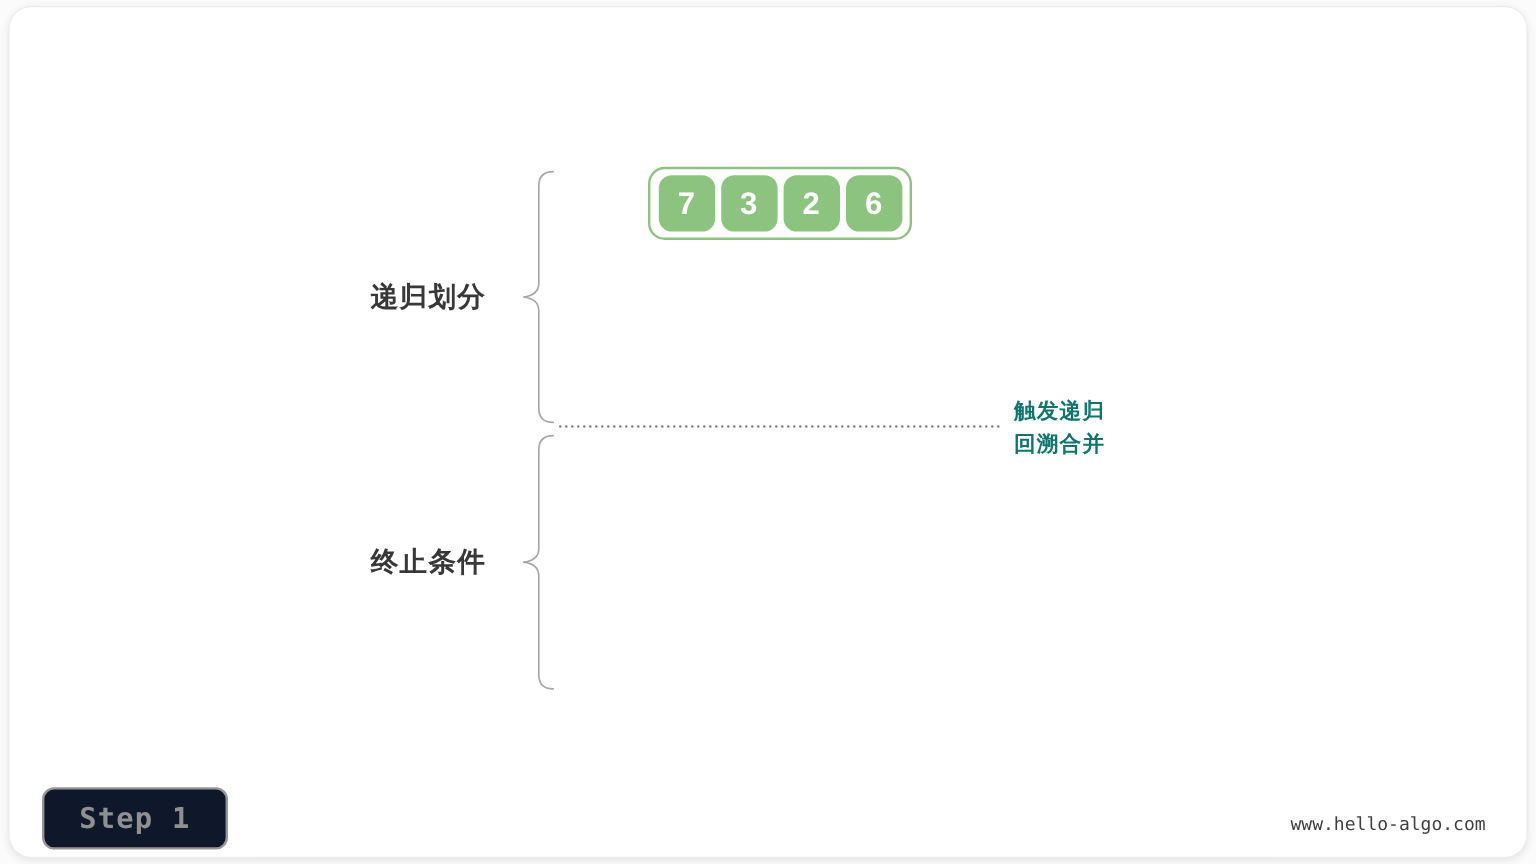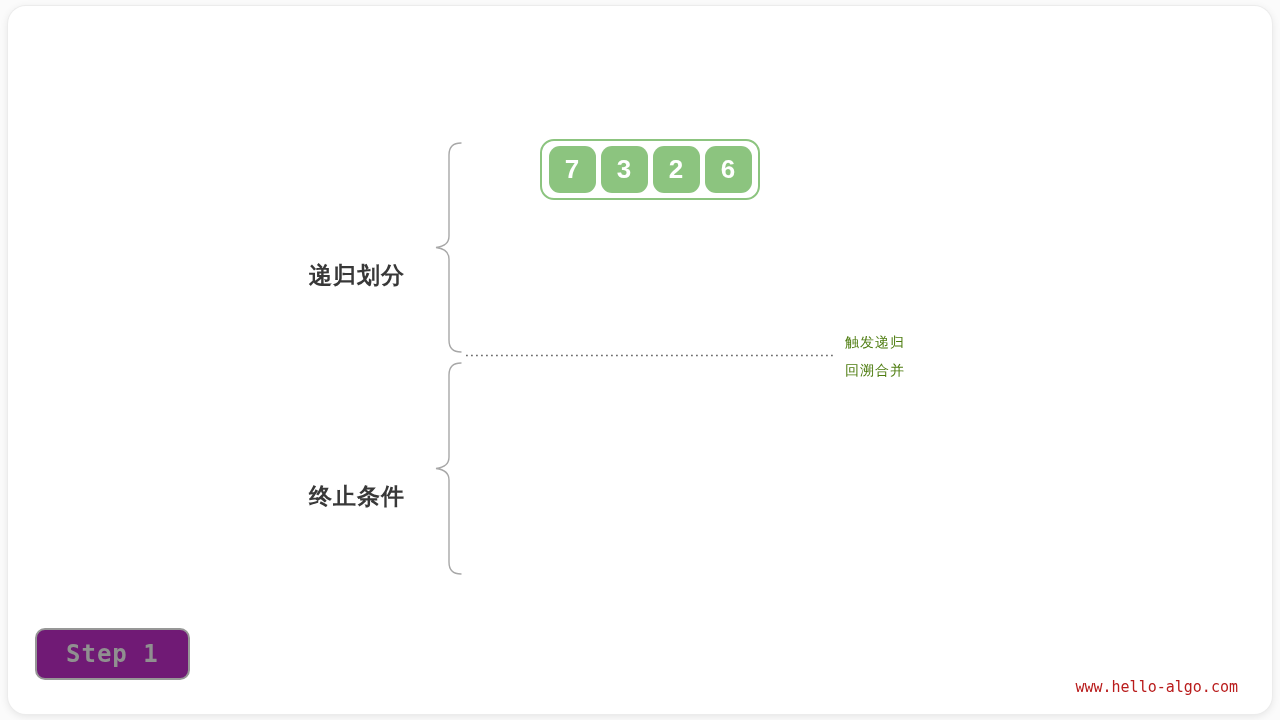--- a/index.html
+++ b/index.html
@@ -51,55 +51,54 @@
   }
 
   .phase-label {
     position: absolute;
     left: 0; width: 405px;
     text-align: right;
     font-size: 23px;
     font-weight: bold;
     color: #383838;
     letter-spacing: 1px;
-    margin-top: 28px;
   }
   .phase-label.divide { top: 232px; }
   .phase-label.merge  { top: 453px; }
 
   .termination-note {
     position: absolute;
     left: 845px; top: 328px;
-    font-size: 14px;
-    font-weight: normal;
-    color: #4d7c0f;
+    font-size: 18px;
+    font-weight: bold;
+    color: #0f766e;
     line-height: 28px;
     letter-spacing: 1px;
   }
 
   .step-badge {
     position: absolute;
-    left: 35px; bottom: 40px;
+    left: 35px; bottom: 12px;
     padding: 10px 29px;
-    background: #701a75;
+    background: #0f172a;
     border: 2px solid #979797;
     border-radius: 10px;
     font-family: "DejaVu Sans Mono", "Liberation Mono", monospace;
     font-size: 24px;
     font-weight: bold;
     color: #909090;
     letter-spacing: 1px;
   }
 
   .watermark {
     position: absolute;
     right: 42px; bottom: 24px;
     font-family: "DejaVu Sans Mono", "Liberation Mono", monospace;
     font-size: 15px;
-    color: #b91c1c;
+    color: #404040;
   }
 </style>
 </head>
 <body>
 
 <div class="frame"></div>
 
 <svg class="brace-layer" viewBox="0 0 1280 720" xmlns="http://www.w3.org/2000/svg">
   <path d="M461,143 Q449,143 449,155 L449,236 Q449,246 436,247.5 Q449,249 449,259 L449,340 Q449,352 461,352" fill="none" stroke="#A8A8A8" stroke-width="1.4" stroke-linecap="round"></path>
   <path d="M461,363 Q449,363 449,375 L449,457 Q449,467 436,468.5 Q449,470 449,480 L449,562 Q449,574 461,574" fill="none" stroke="#A8A8A8" stroke-width="1.4" stroke-linecap="round"></path>

